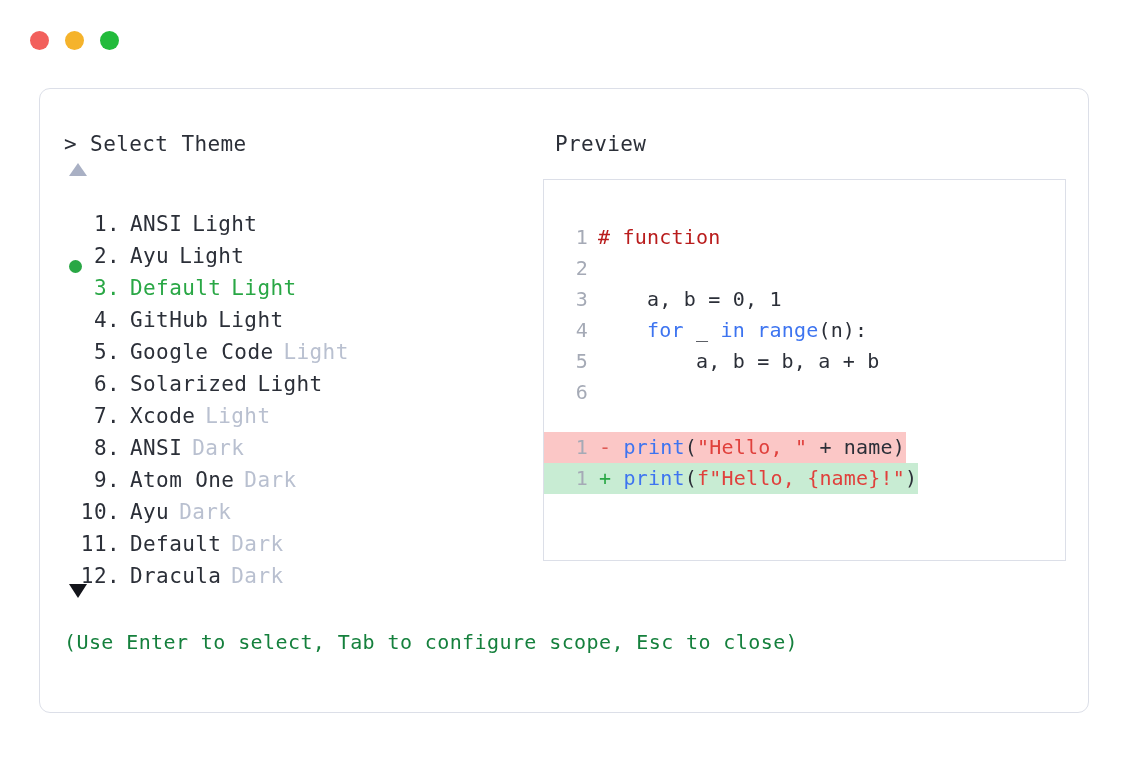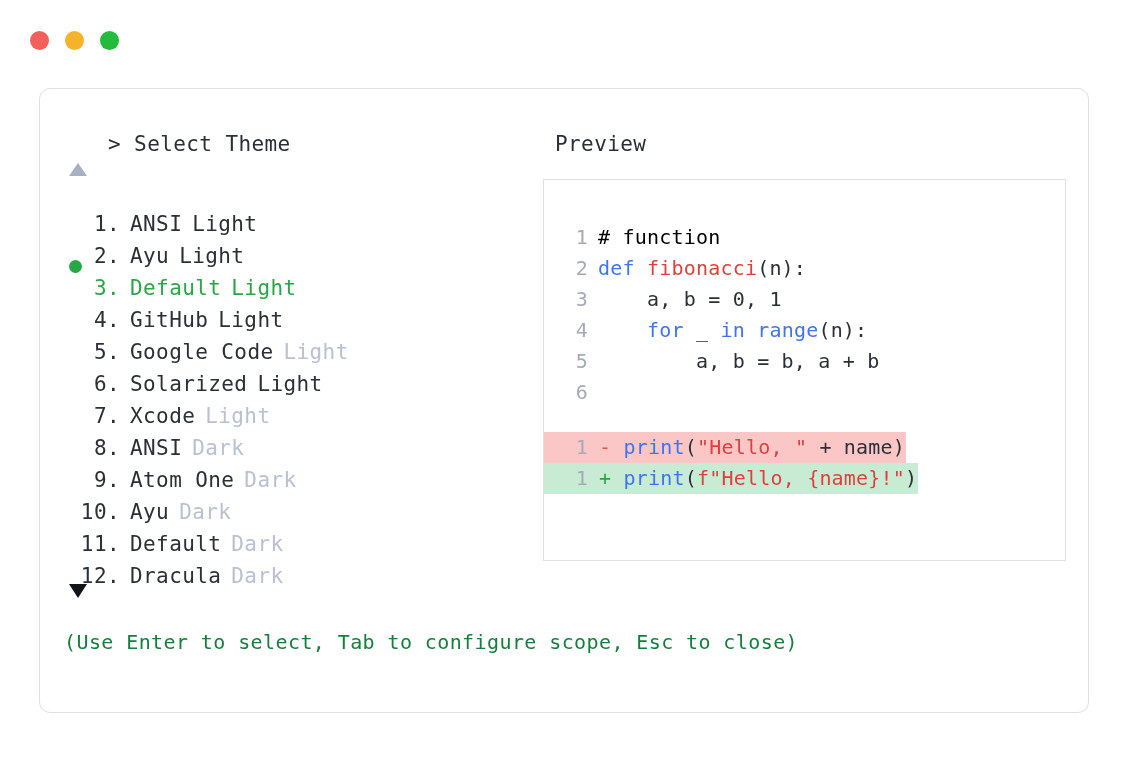--- a/index.html
+++ b/index.html
@@ -58,21 +58,20 @@
     top: 42px;
     width: 470px;
   }
 
   .prompt-line {
     font-size: 21px;
     line-height: 26px;
     color: #2b2f38;
     letter-spacing: 0.4px;
     white-space: pre;
-    margin-left: 44px;
   }
   .prompt-caret { color: #2b2f38; }
 
   .scroll-arrow-up {
     margin-top: 6px;
     margin-left: 5px;
     width: 0;
     height: 0;
     border-left: 9px solid transparent;
     border-right: 9px solid transparent;
@@ -190,21 +189,21 @@
     padding: 0 1px;
   }
   .diff-minus .diff-hl { background: #fbc7c6; }
   .diff-plus  .diff-hl { background: #c8ecd3; }
   .diff-minus .ln { background: #fbc7c6; }
   .diff-plus  .ln { background: #c8ecd3; }
   .marker-minus { color: #e05a55; }
   .marker-plus  { color: #29a745; }
 
   
-  .tok-comment { color: #000000; }
+  .tok-comment { color: #b91c1c; }
   .tok-kw      { color: #3d74f0; }
   .tok-fn      { color: #e0403c; }
   .tok-builtin { color: #3d74f0; }
   .tok-str     { color: #e0403c; }
   .tok-plain   { color: #2b2f38; }
   .tok-num     { color: #2b2f38; }
 </style>
 </head>
 <body>
 
@@ -239,21 +238,21 @@
 
       <div class="scroll-arrow-down"></div>
     </div>
 
     <div class="hint">(Use Enter to select, Tab to configure scope, Esc to close)</div>
 
     <div class="right-col">
       <div class="preview-title">Preview</div>
       <div class="code-box" id="code-box">
           <div class="code-line"><span class="ln">1</span><span class="code-text"><span class="tok-comment"># function</span></span></div>
-          <div class="code-line"><span class="ln">2</span><span class="code-text"><span class="tok-kw">def </span><span class="tok-fn">fibonacci</span><span class="tok-plain">(n):</span></span></div>
+          <div class="code-line"><span class="ln">2</span></div>
           <div class="code-line"><span class="ln">3</span><span class="code-text"><span class="tok-plain">    a, b = </span><span class="tok-num">0</span><span class="tok-plain">, </span><span class="tok-num">1</span></span></div>
           <div class="code-line"><span class="ln">4</span><span class="code-text"><span class="tok-plain">    </span><span class="tok-kw">for</span><span class="tok-plain"> _ </span><span class="tok-kw">in</span><span class="tok-plain"> </span><span class="tok-builtin">range</span><span class="tok-plain">(n):</span></span></div>
           <div class="code-line"><span class="ln">5</span><span class="code-text"><span class="tok-plain">        a, b = b, a + b</span></span></div>
           <div class="code-line"><span class="ln">6</span></div>
           <div class="code-gap"></div>
           <div class="code-line diff-row diff-minus"><span class="ln">1</span><span class="diff-hl"><span class="marker-minus">-</span><span> </span><span class="tok-builtin">print</span><span class="tok-plain">(</span><span class="tok-str">"Hello, "</span><span class="tok-plain"> + name)</span></span></div>
           <div class="code-line diff-row diff-plus"><span class="ln">1</span><span class="diff-hl"><span class="marker-plus">+</span><span> </span><span class="tok-builtin">print</span><span class="tok-plain">(</span><span class="tok-str">f"Hello, {name}!"</span><span class="tok-plain">)</span></span></div>
         </div>
     </div>
 

